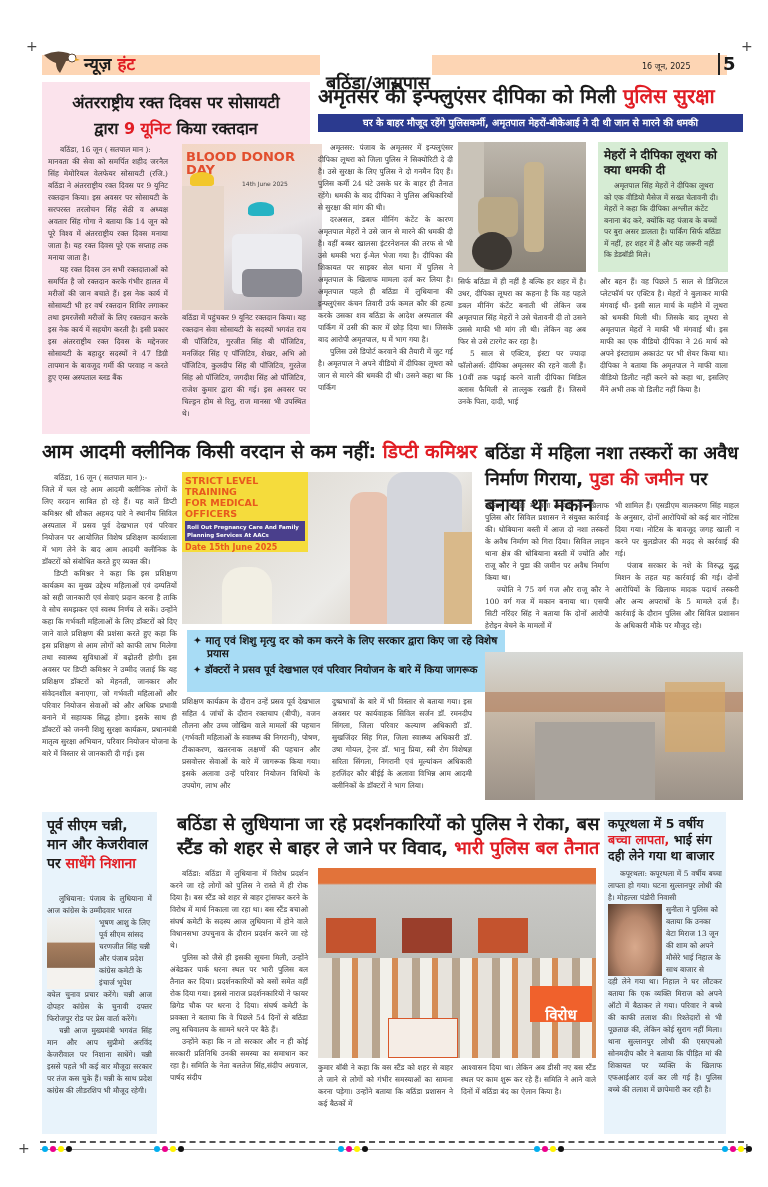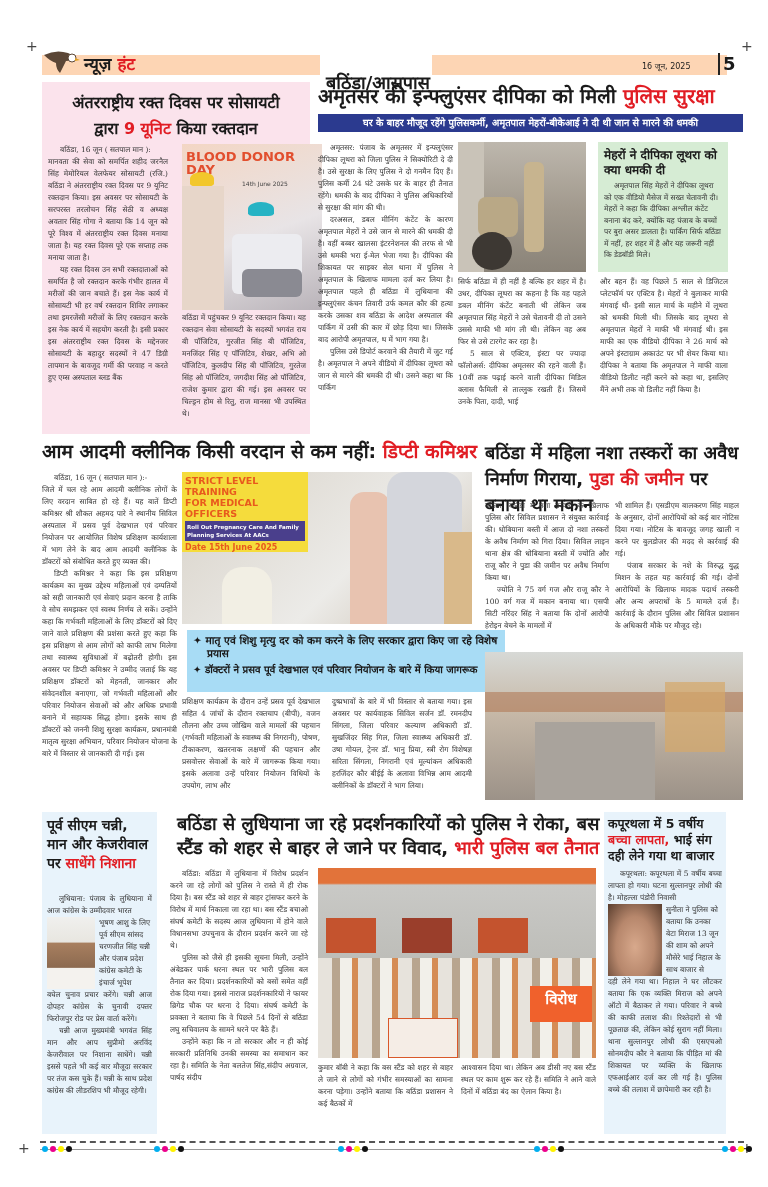--- a/index.html
+++ b/index.html
@@ -161,21 +161,21 @@
   <div class="abs txt" style="left:5px;top:56px;width:138px">
     <p>बठिंडा: बठिंडा में लुधियाना में विरोध प्रदर्शन करने जा रहे लोगों को पुलिस ने रास्ते में ही रोक दिया है। बस स्टैंड को शहर से बाहर ट्रांसफर करने के विरोध में मार्च निकाला जा रहा था। बस स्टैंड बचाओ संघर्ष कमेटी के सदस्य आज लुधियाना में होने वाले विधानसभा उपचुनाव के दौरान प्रदर्शन करने जा रहे थे।</p>
     <p>पुलिस को जैसे ही इसकी सूचना मिली, उन्होंने अंबेडकर पार्क धरना स्थल पर भारी पुलिस बल तैनात कर दिया। प्रदर्शनकारियों को बसों समेत वहीं रोक दिया गया। इससे नाराज प्रदर्शनकारियों ने फायर ब्रिगेड चौक पर धरना दे दिया। संघर्ष कमेटी के प्रवक्ता ने बताया कि वे पिछले 54 दिनों से बठिंडा लघु सचिवालय के सामने धरने पर बैठे हैं।</p>
     <p>उन्होंने कहा कि न तो सरकार और न ही कोई सरकारी प्रतिनिधि उनकी समस्या का समाधान कर रहा है। समिति के नेता बलतेज सिंह,संदीप अग्रवाल, पार्षद संदीप</p>
   </div>
   <div class="photo" style="left:153px;top:56px;width:278px;height:190px;background:linear-gradient(180deg,#e2733a 0%,#e2733a 8%,#c9c9c6 9%,#bdbdb8 50%,#a9a9a3 100%)">
     <div class="abs" style="left:8px;top:50px;width:50px;height:35px;background:#c4532e"></div>
     <div class="abs" style="left:84px;top:50px;width:50px;height:35px;background:#9a3e2b"></div>
     <div class="abs" style="left:160px;top:50px;width:50px;height:35px;background:#c4532e"></div>
     <div class="abs" style="left:0;top:90px;width:278px;height:100px;background:repeating-linear-gradient(90deg,#e7e3dc 0 14px,#b8a58f 14px 22px,#f2f0ea 22px 34px,#d58c55 34px 40px)"></div>
-    <div class="abs hd" style="left:212px;top:118px;width:62px;height:36px;background:#f0612c;color:#fff;font-size:15px;text-align:center;padding-top:4px">विरोध</div>
+    <div class="abs hd" style="left:212px;top:118px;width:62px;height:36px;background:#f0612c;color:#fff;font-size:15px;text-align:center;padding-top:20px">विरोध</div>
     <div class="abs" style="left:70px;top:150px;width:70px;height:40px;background:#f5ede6;border:1px solid #d9582a"></div>
   </div>
   <div class="abs txt" style="left:296px;top:250px;width:135px">आश्वासन दिया था। लेकिन अब डीसी नए बस स्टैंड स्थल पर काम शुरू कर रहे हैं। समिति ने आने वाले दिनों में बठिंडा बंद का ऐलान किया है।</div>
   <div class="abs txt" style="left:153px;top:250px;width:135px">कुमार बॉबी ने कहा कि बस स्टैंड को शहर से बाहर ले जाने से लोगों को गंभीर समस्याओं का सामना करना पड़ेगा। उन्होंने बताया कि बठिंडा प्रशासन ने कई बैठकों में</div>
 </div>
 
 <div class="abs" style="left:604px;top:812px;width:122px;height:322px;background:#e8f3fb;padding:4px 4px">
   <div class="hd" style="font-size:12.5px;line-height:16px">
     <span>कपूरथला में 5 वर्षीय</span> <span class="red">बच्चा लापता,</span> <span>भाई संग दही लेने गया था बाजार</span>
   </div>

